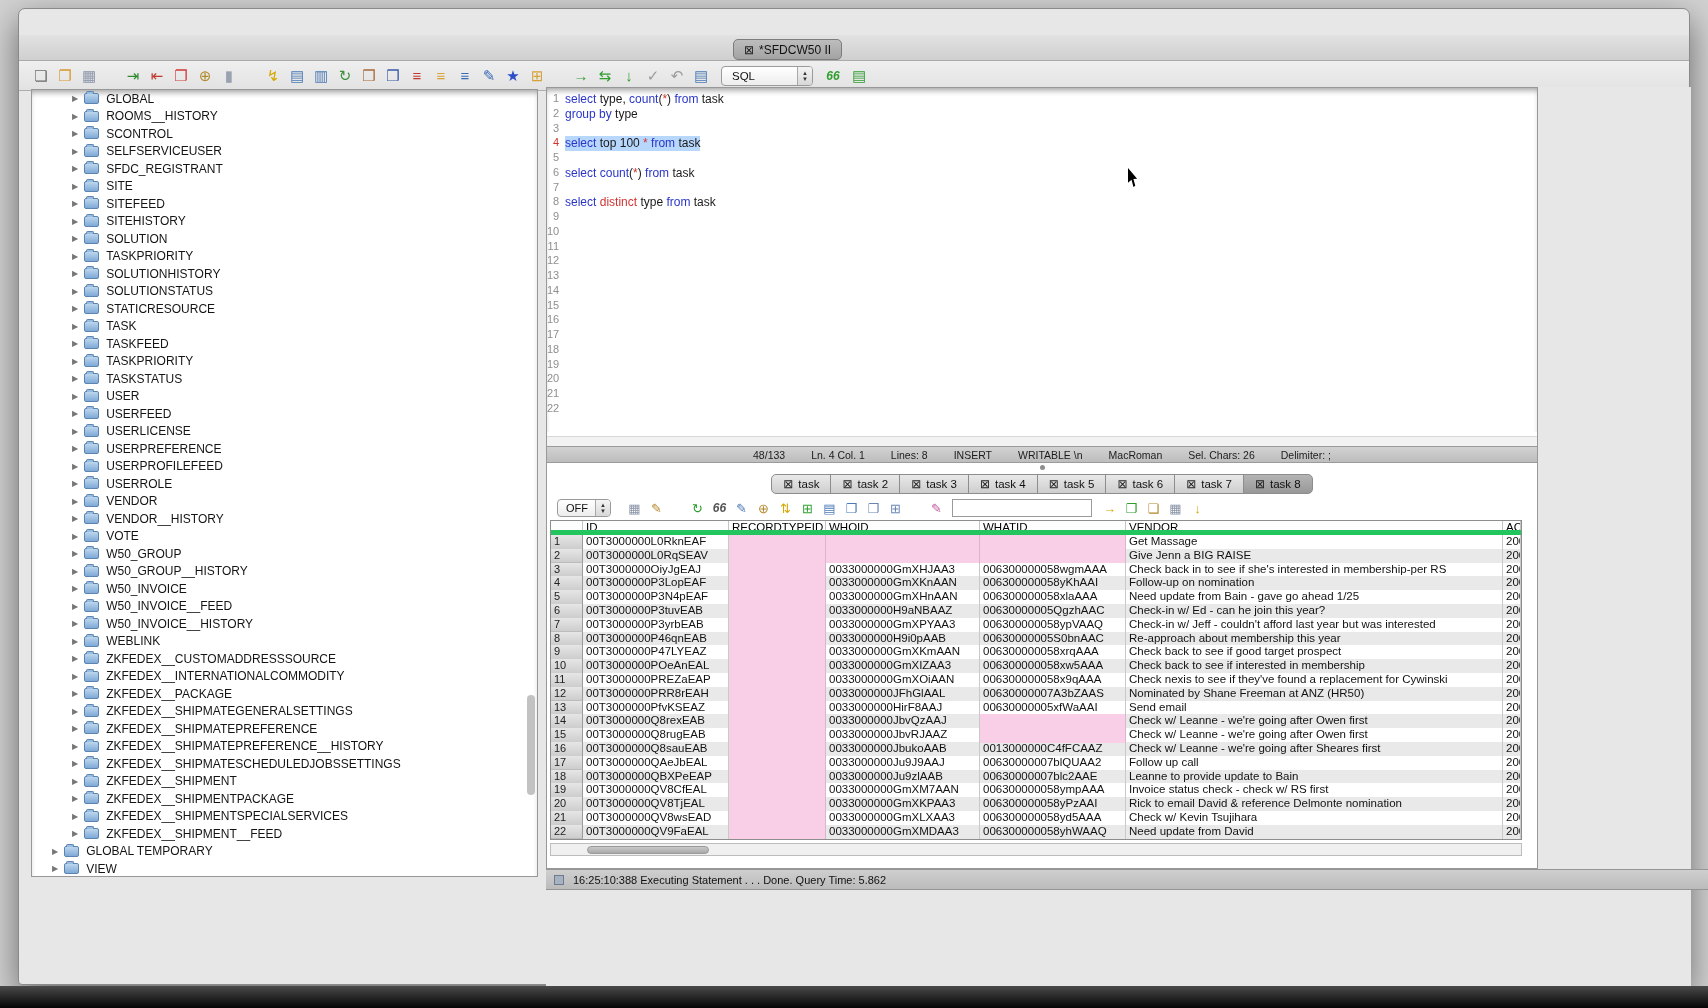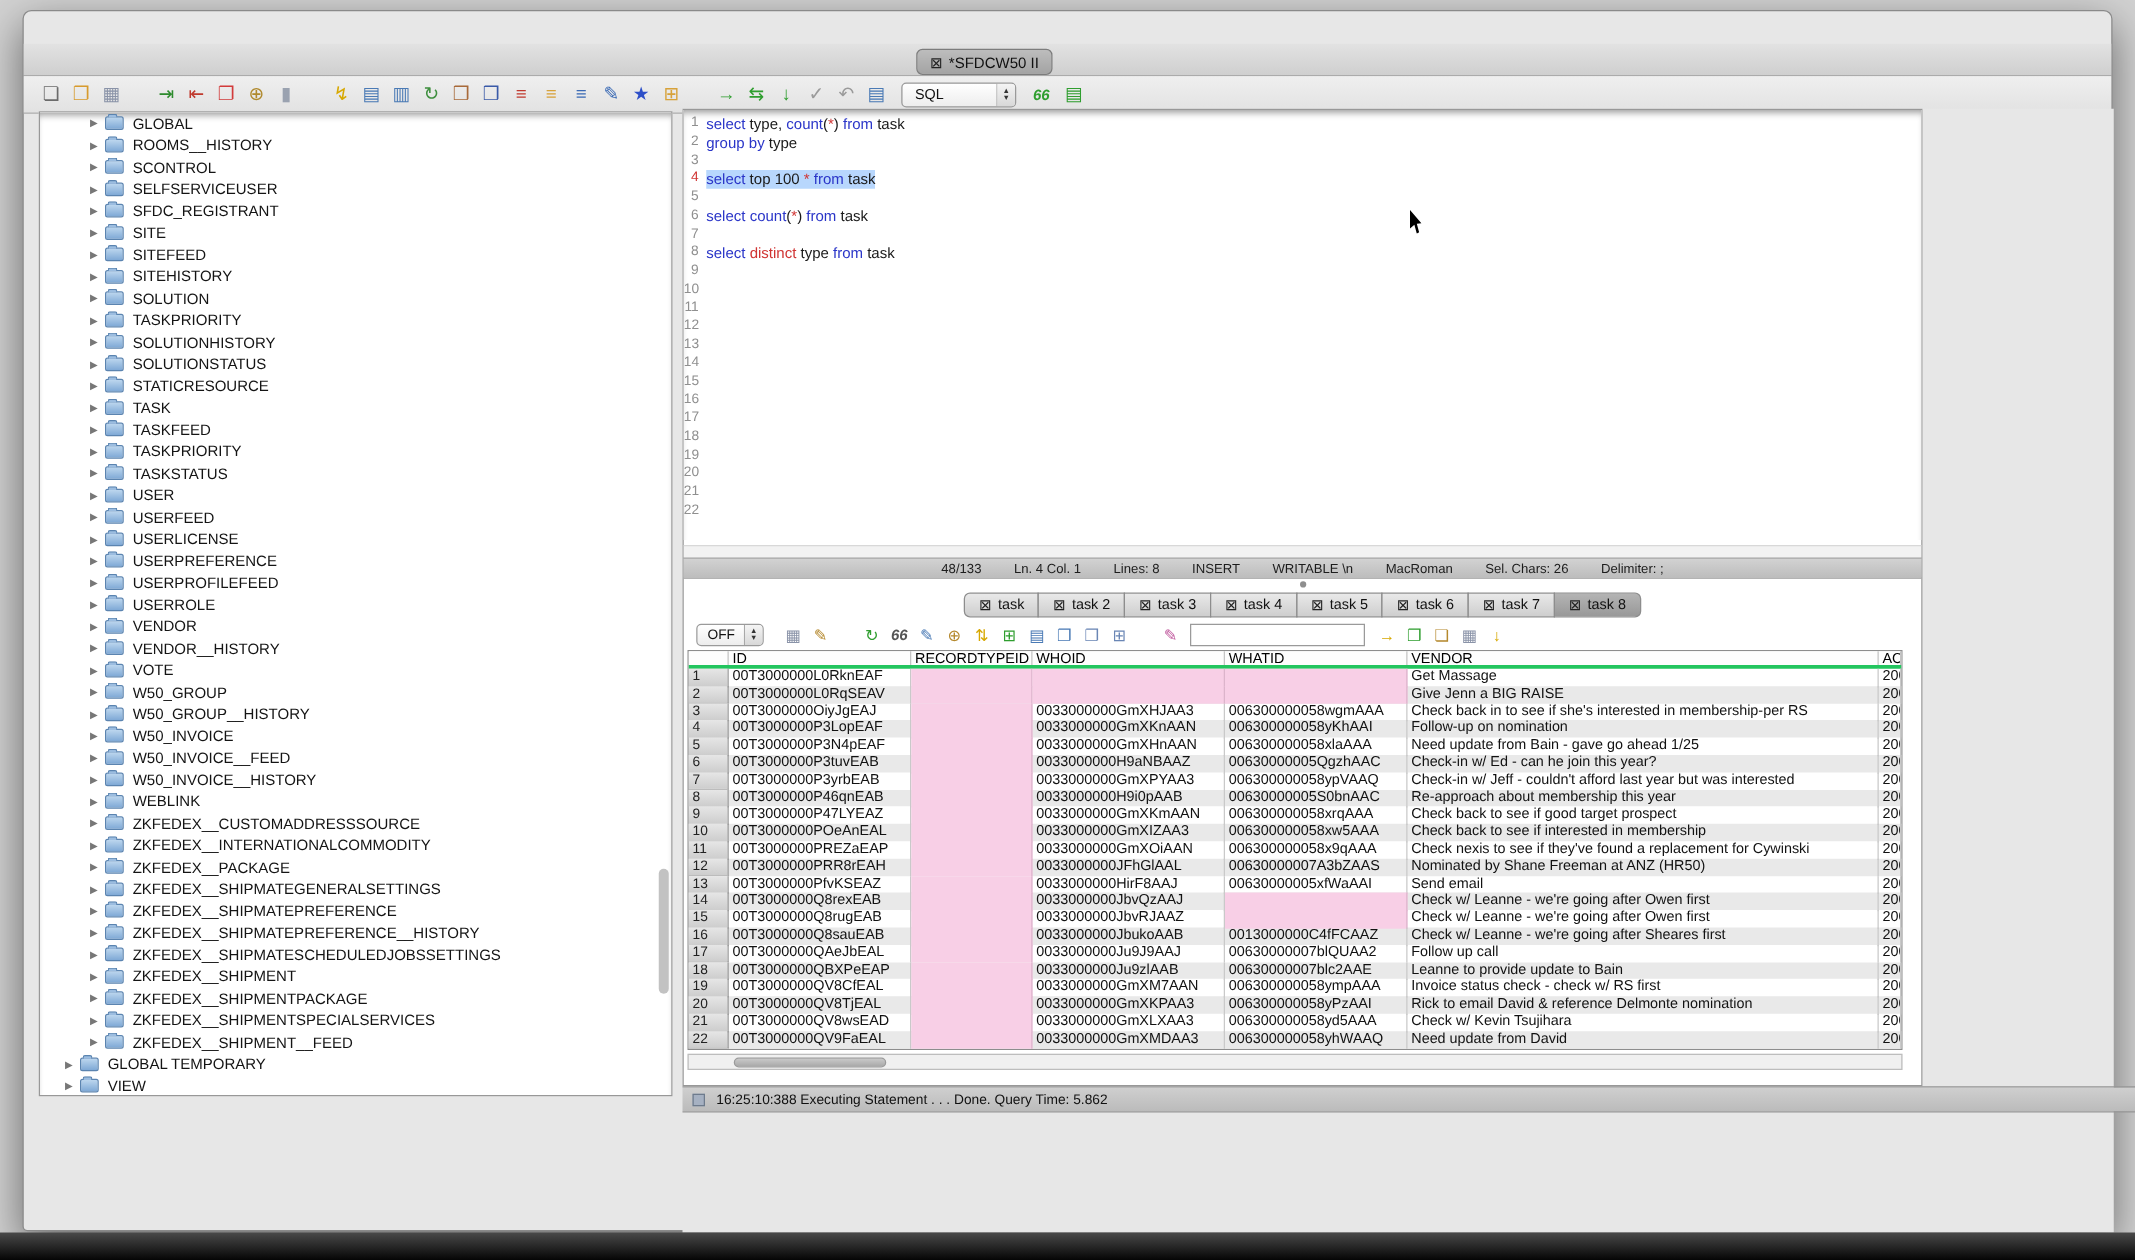--- a/index.html
+++ b/index.html
@@ -62,21 +62,21 @@
   .rtab.active{background:linear-gradient(#b4b4b4,#989898);}
   
   .rtoolbar{position:absolute;left:0;top:408px;width:990px;height:24px;display:flex;align-items:center;padding-left:10px;}
   .ricon{width:19px;height:19px;display:flex;align-items:center;justify-content:center;font-size:13px;line-height:1;}
   .offsel{display:flex;align-items:center;width:54px;height:18px;background:linear-gradient(#fff,#ededed);
     border:1px solid #9a9a9a;border-radius:4px;padding-left:8px;font-size:11px;color:#111;margin-right:14px;}
   .searchbox{width:140px;height:18px;background:#fff;border:1px solid #9a9a9a;margin:0 8px 0 6px;font-size:11px;padding:0 4px;}
   
   .grid{position:absolute;left:3px;top:432px;width:972px;border:1px solid #8d8d8d;background:#fff;font-size:11.5px;}
   .grow{display:grid;grid-template-columns:32px 146px 97px 154px 146px 377px 18px;}
-  .gh{height:14px;line-height:13px;background:#fdfdfd;border-bottom:3px solid #22c55e;font-weight:400;color:#000;}
+  .gh{height:14px;line-height:13px;background:#fdfdfd;border-bottom:5px solid #22c55e;font-weight:400;color:#000;}
   .gh>div{padding:0 3px;border-right:1px solid #c4c4c4;overflow:hidden;white-space:nowrap;}
   .gbody .grow{height:13.8px;line-height:13.6px;}
   .gbody .grow:nth-child(even){background:#e9e9e9;}
   .gcell{padding:0 3px;border-right:1px solid #c9c9c9;overflow:hidden;white-space:nowrap;color:#121212;}
   .gnum{background:linear-gradient(#e6e6e6,#cdcdcd);border-right:1px solid #9a9a9a;border-bottom:1px solid #bcbcbc;
     padding:0 3px;font-size:11px;color:#222;}
   .pink{background:#f8cfe6;border-right:1px solid #dcb4cb;}
   .ghscroll{position:absolute;left:3px;top:755px;width:972px;height:13px;background:#f0f0f0;border:1px solid #bdbdbd;}
   .gthumb{position:absolute;left:36px;top:2px;width:122px;height:8px;border-radius:4px;background:linear-gradient(#c9c9c9,#a9a9a9);border:1px solid #9a9a9a;}
   

